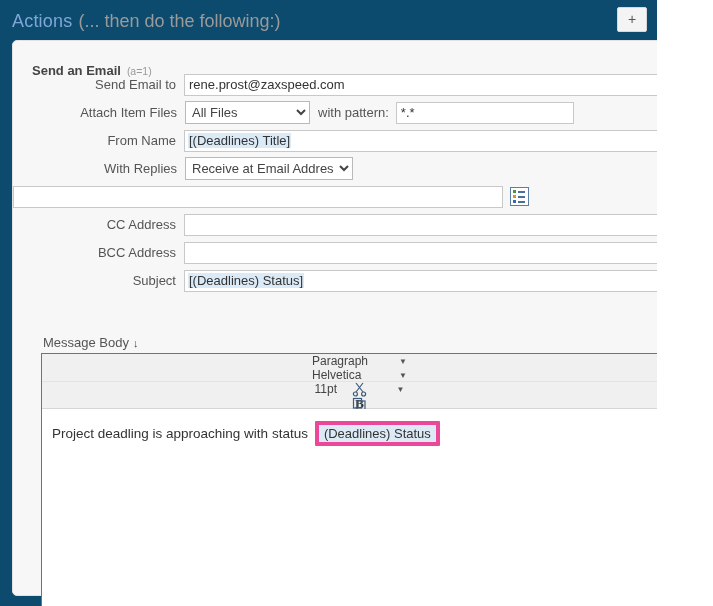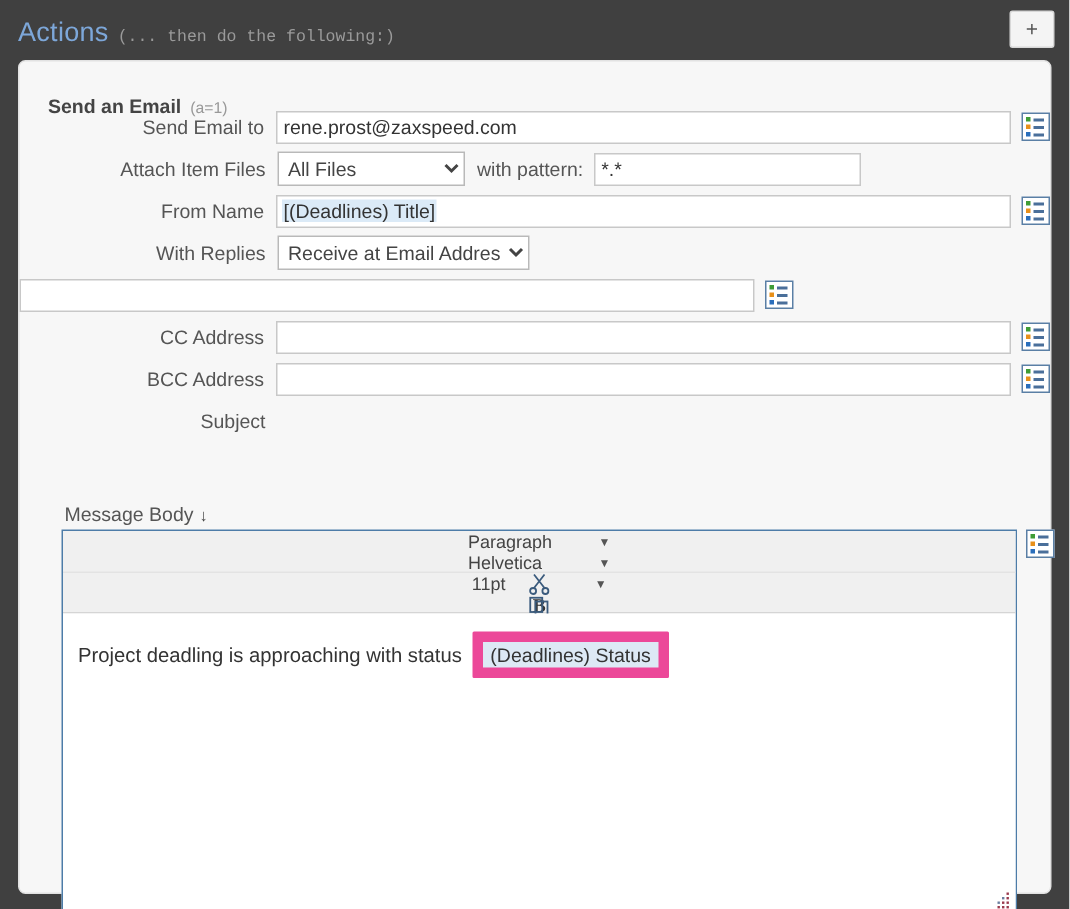--- a/index.html
+++ b/index.html
@@ -3,45 +3,44 @@
 <meta charset="utf-8">
 <style>
   html, body {
     margin: 0;
     padding: 0;
     background: #ffffff;
     font-family: "Liberation Sans", sans-serif;
   }
   #root {
     position: relative;
-    width: 713px;
+    width: 657px;
     height: 606px;
-    background: #404040;
+    background: #0c4a6e;
     overflow: hidden;
     box-sizing: border-box;
   }
 
   
   .actions-header {
     position: absolute;
     left: 12px;
     top: 11px;
     display: flex;
     align-items: baseline;
     gap: 6px;
   }
   .actions-title {
     font-size: 18px;
     color: #7da7d9;
     letter-spacing: .2px;
   }
   .actions-sub {
-    font-size: 11px;
+    font-size: 18px;
     color: #9a9a9a;
-    font-family: Liberation Mono, monospace;
   }
   .add-btn {
     position: absolute;
     right: 10px;
     top: 7px;
     width: 30px;
     height: 25px;
     background: #f4f4f4;
     border: 1px solid #d8d8d8;
     border-radius: 2px;
@@ -257,21 +256,21 @@
     background: #ffffff;
     padding: 12px 10px;
     box-sizing: border-box;
     font-size: 13.5px;
     color: #333;
     overflow: hidden;
   }
   .body-line { display: flex; align-items: center; gap: 7px; }
   .body-token {
     background: #dde9f5;
-    border: 7px solid #ec4899;
+    border: 4px solid #ec4899;
     padding: 1px 5px;
     font-size: 13px;
     color: #333;
     border-radius: 1px;
   }
   .grip {
     position: absolute;
     right: 2px;
     bottom: 2px;
     width: 13px;
@@ -423,20 +422,39 @@
             <div class="fp-row">
                 <div class="fp-sq b"></div>
                 <div class="fp-dash"></div>
               </div>
           </div>
         </div>
       </div>
 
       <div class="row">
         <div class="lbl">Subject</div>
+        <div class="ctl">
+          <div class="token-input">
+            <span class="token-text">[(Deadlines) Status]</span>
+          </div>
+          <div class="fp-btn">
+            <div class="fp-row">
+                <div class="fp-sq g"></div>
+                <div class="fp-dash"></div>
+              </div>
+            <div class="fp-row">
+                <div class="fp-sq o"></div>
+                <div class="fp-dash"></div>
+              </div>
+            <div class="fp-row">
+                <div class="fp-sq b"></div>
+                <div class="fp-dash"></div>
+              </div>
+          </div>
+        </div>
       </div>
 
     </div>
 
     <div class="mb-label">
       <span>Message Body</span><span class="mb-glyph">↓</span>
     </div>
 
     <div class="editor">
       <div class="toolbar">

